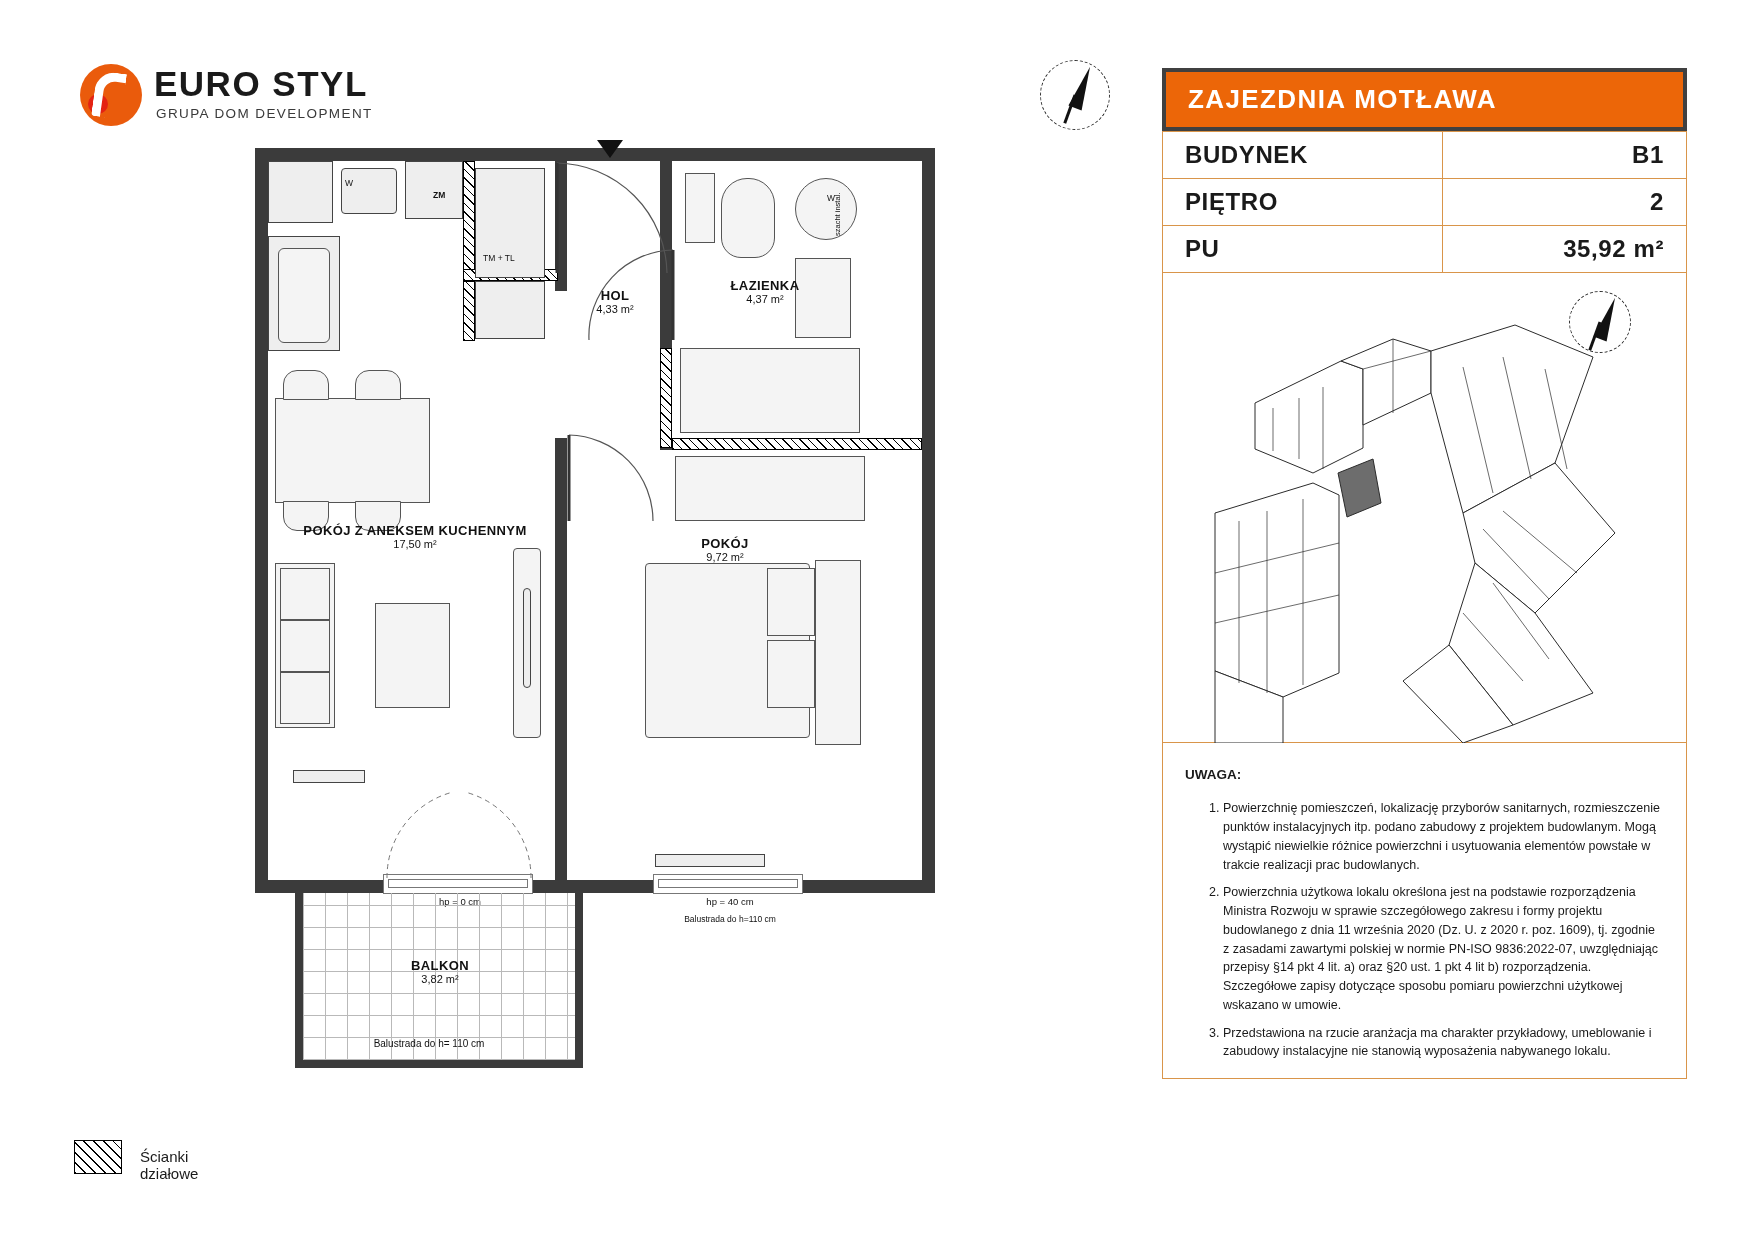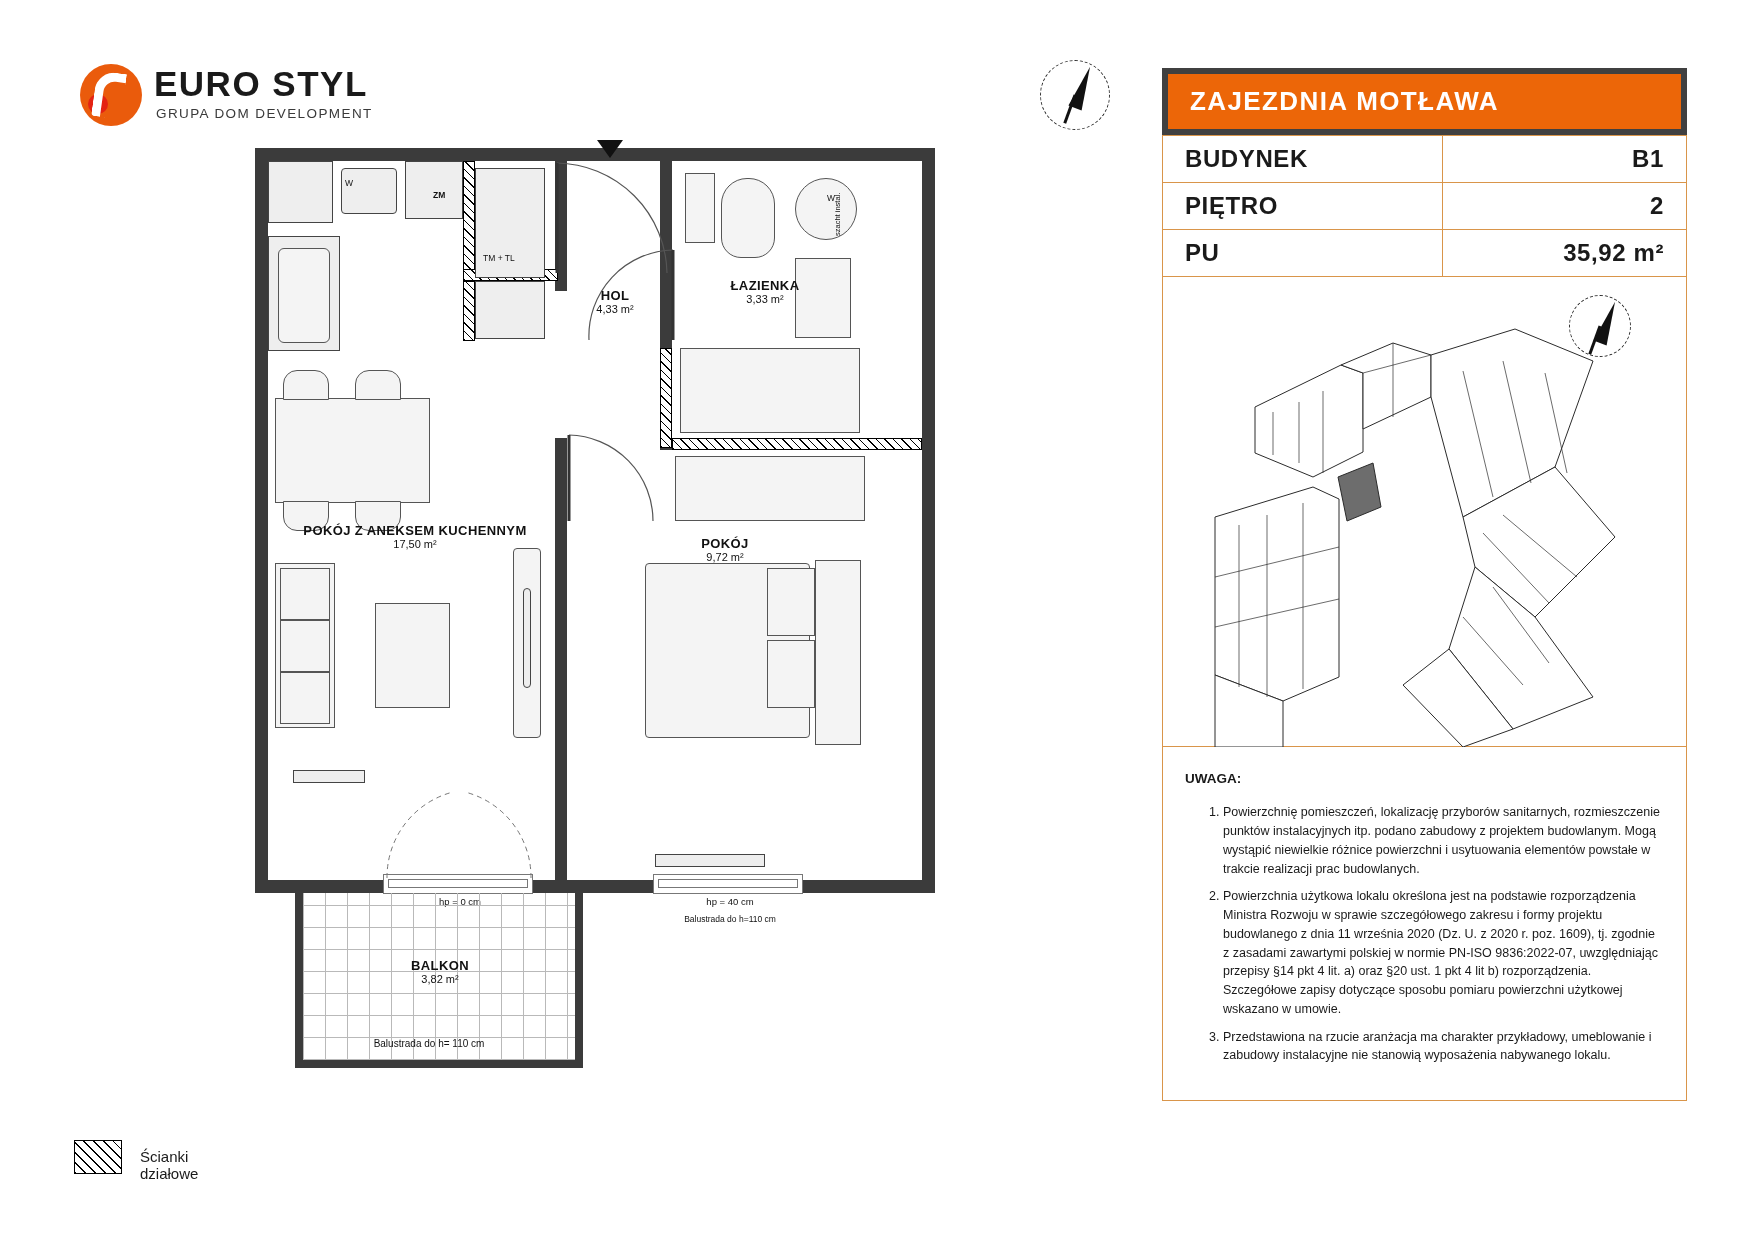--- a/index.html
+++ b/index.html
@@ -81,37 +81,37 @@
   .north .needle2 {
     position:absolute; left:50%; top:50%; width:3px; height:30px;
     background:#111; transform:translateX(-50%) rotate(20deg);
     transform-origin:50% 0%;
   }
 
   
   #panel { position:absolute; left:1162px; top:68px; width:525px; }
   #panel .titlebar {
     background:#ec6608; color:#fff; font-size:26px; font-weight:bold;
-    letter-spacing:1.4px; padding:12px 0 12px 22px; border:6px solid #404040;
+    letter-spacing:1.4px; padding:12px 0 12px 22px; border:4px solid #404040;
   }
   #panel table { width:100%; border-collapse:collapse; }
   #panel td {
     border:1px solid #d9954a; padding:9px 22px;
     font-size:24px; font-weight:bold; letter-spacing:.6px;
   }
   #panel td.val { text-align:right; }
 
   #keyplan {
     border:1px solid #d9954a; border-top:none; height:470px; position:relative;
     background:#fff;
   }
   #keyplan svg { position:absolute; left:0; top:0; }
 
   #notes {
-    border:1px solid #d9954a; border-top:none; padding:22px 26px 26px 44px;
+    border:1px solid #d9954a; border-top:none; padding:22px 26px 8px 44px;
     font-size:12.5px; line-height:1.5;
   }
   #notes .uwaga { font-weight:bold; font-size:13.5px; margin-bottom:14px; margin-left:-22px; }
   #notes ol { margin:0; padding-left:16px; }
   #notes li { margin-bottom:9px; text-align:left; }
 </style>
 </head>
 <body>
 
 <div id="logo">
@@ -224,21 +224,21 @@
   <svg style="position:absolute; left:340px; top:-10px; width:30px; height:22px;">
     <polygon points="2,2 28,2 15,20" fill="#111"></polygon>
   </svg>
 
   <div class="lbl" style="left:305px; top:140px; width:110px;">
     <div class="n">HOL</div>
     <div class="a">4,33 m²</div>
   </div>
   <div class="lbl" style="left:430px; top:130px; width:160px;">
     <div class="n">ŁAZIENKA</div>
-    <div class="a">3,33 m²</div>
+    <div class="a">4,37 m²</div>
   </div>
   <div class="lbl" style="left:35px; top:375px; width:250px;">
     <div class="n">POKÓJ Z ANEKSEM KUCHENNYM</div>
     <div class="a">17,50 m²</div>
   </div>
   <div class="lbl" style="left:400px; top:388px; width:140px;">
     <div class="n">POKÓJ</div>
     <div class="a">9,72 m²</div>
   </div>
 

